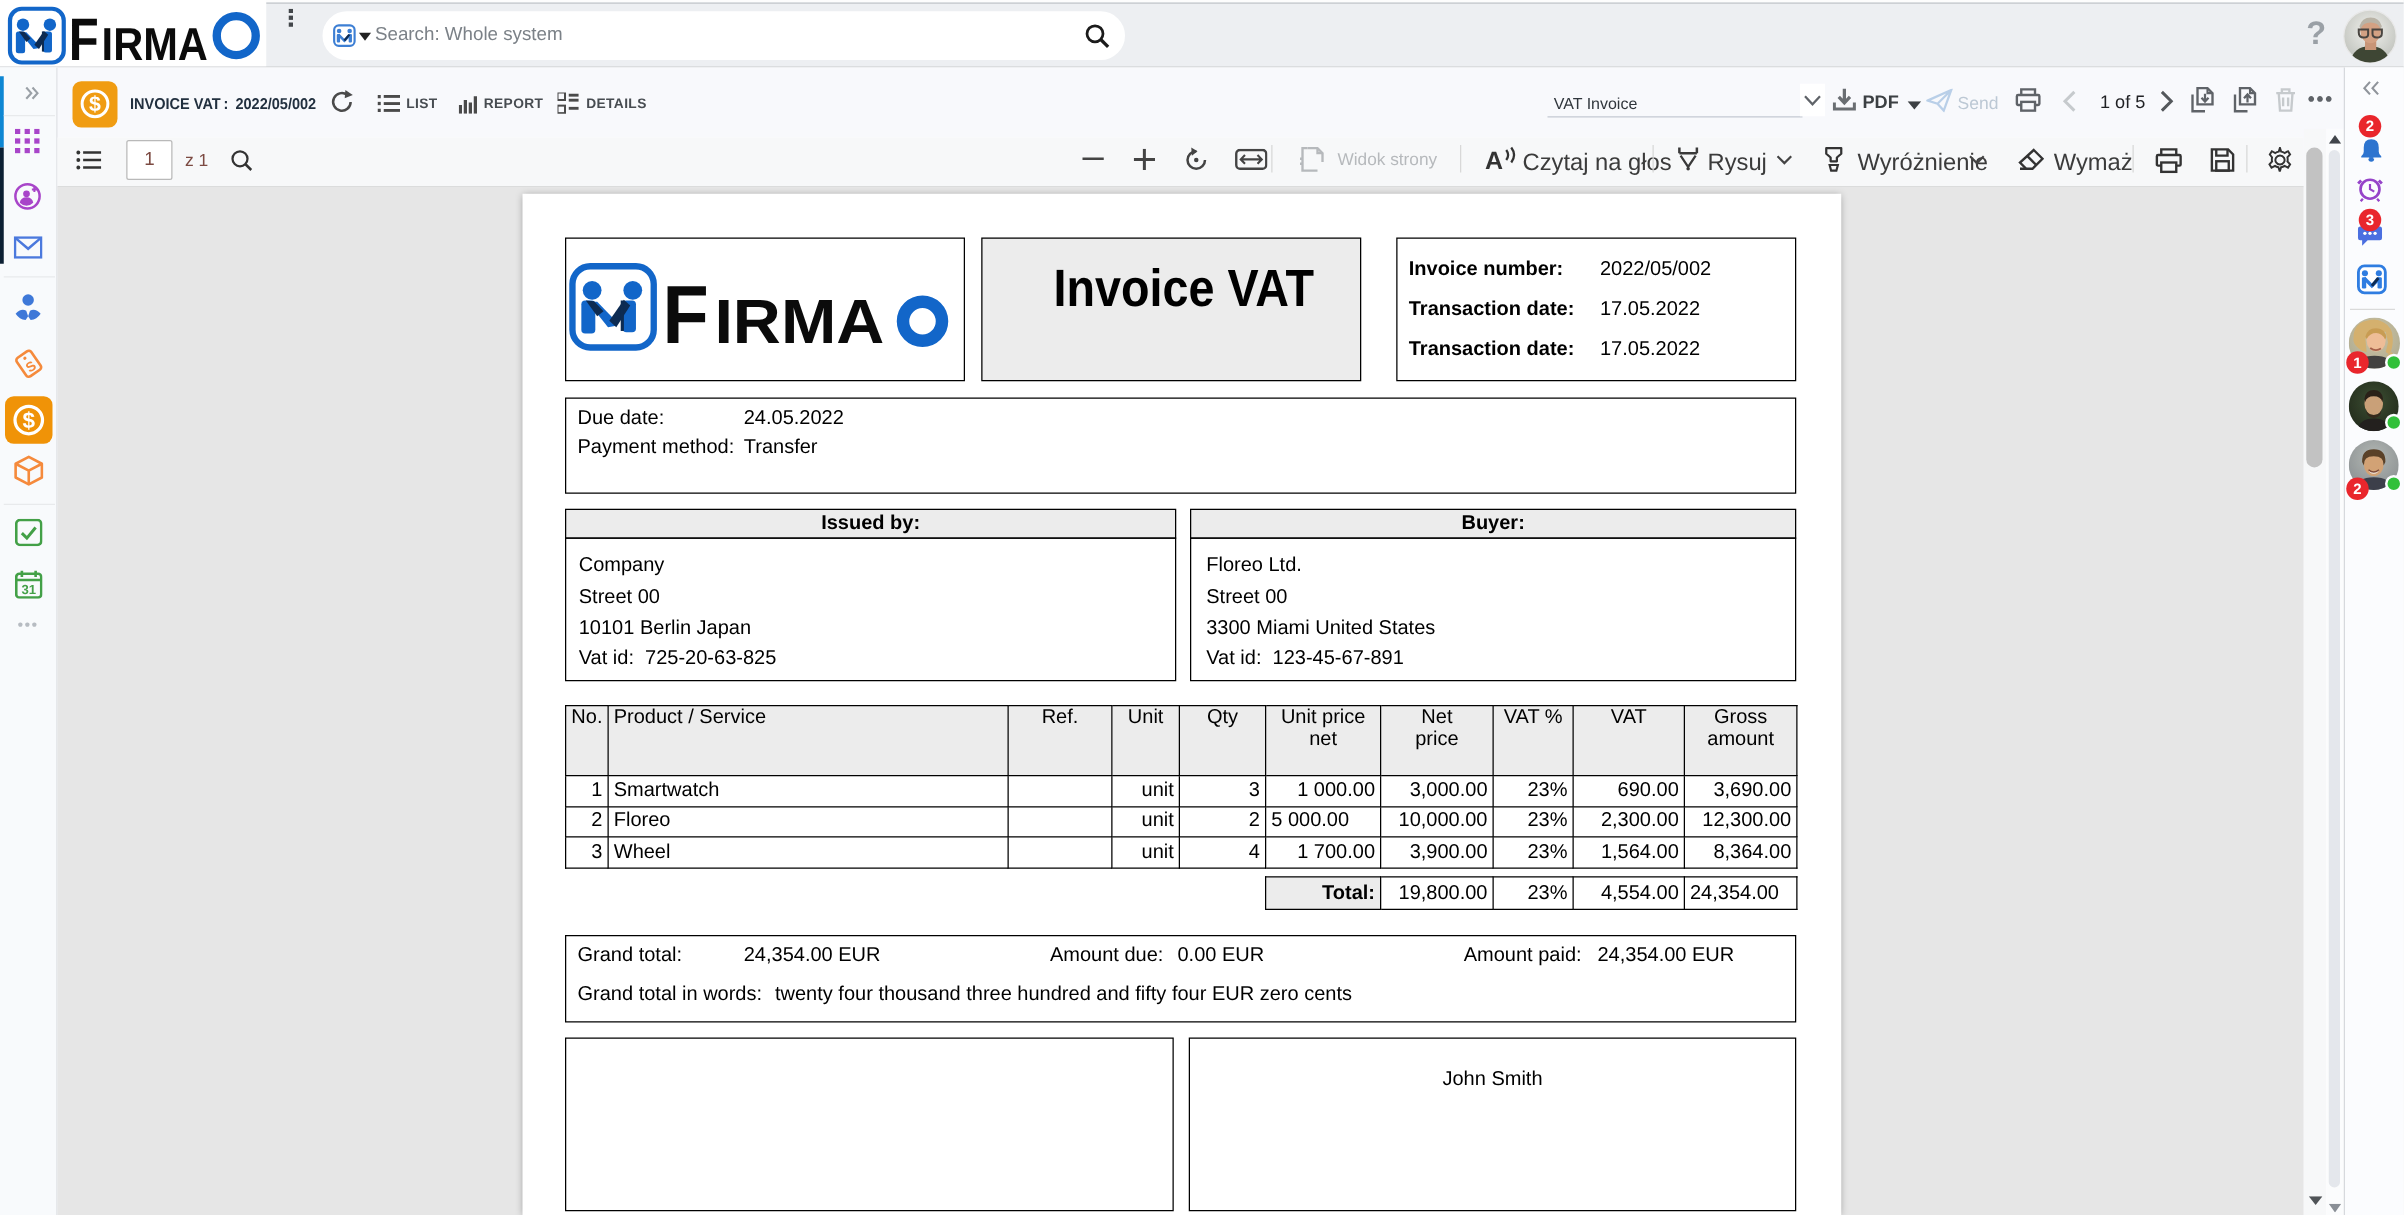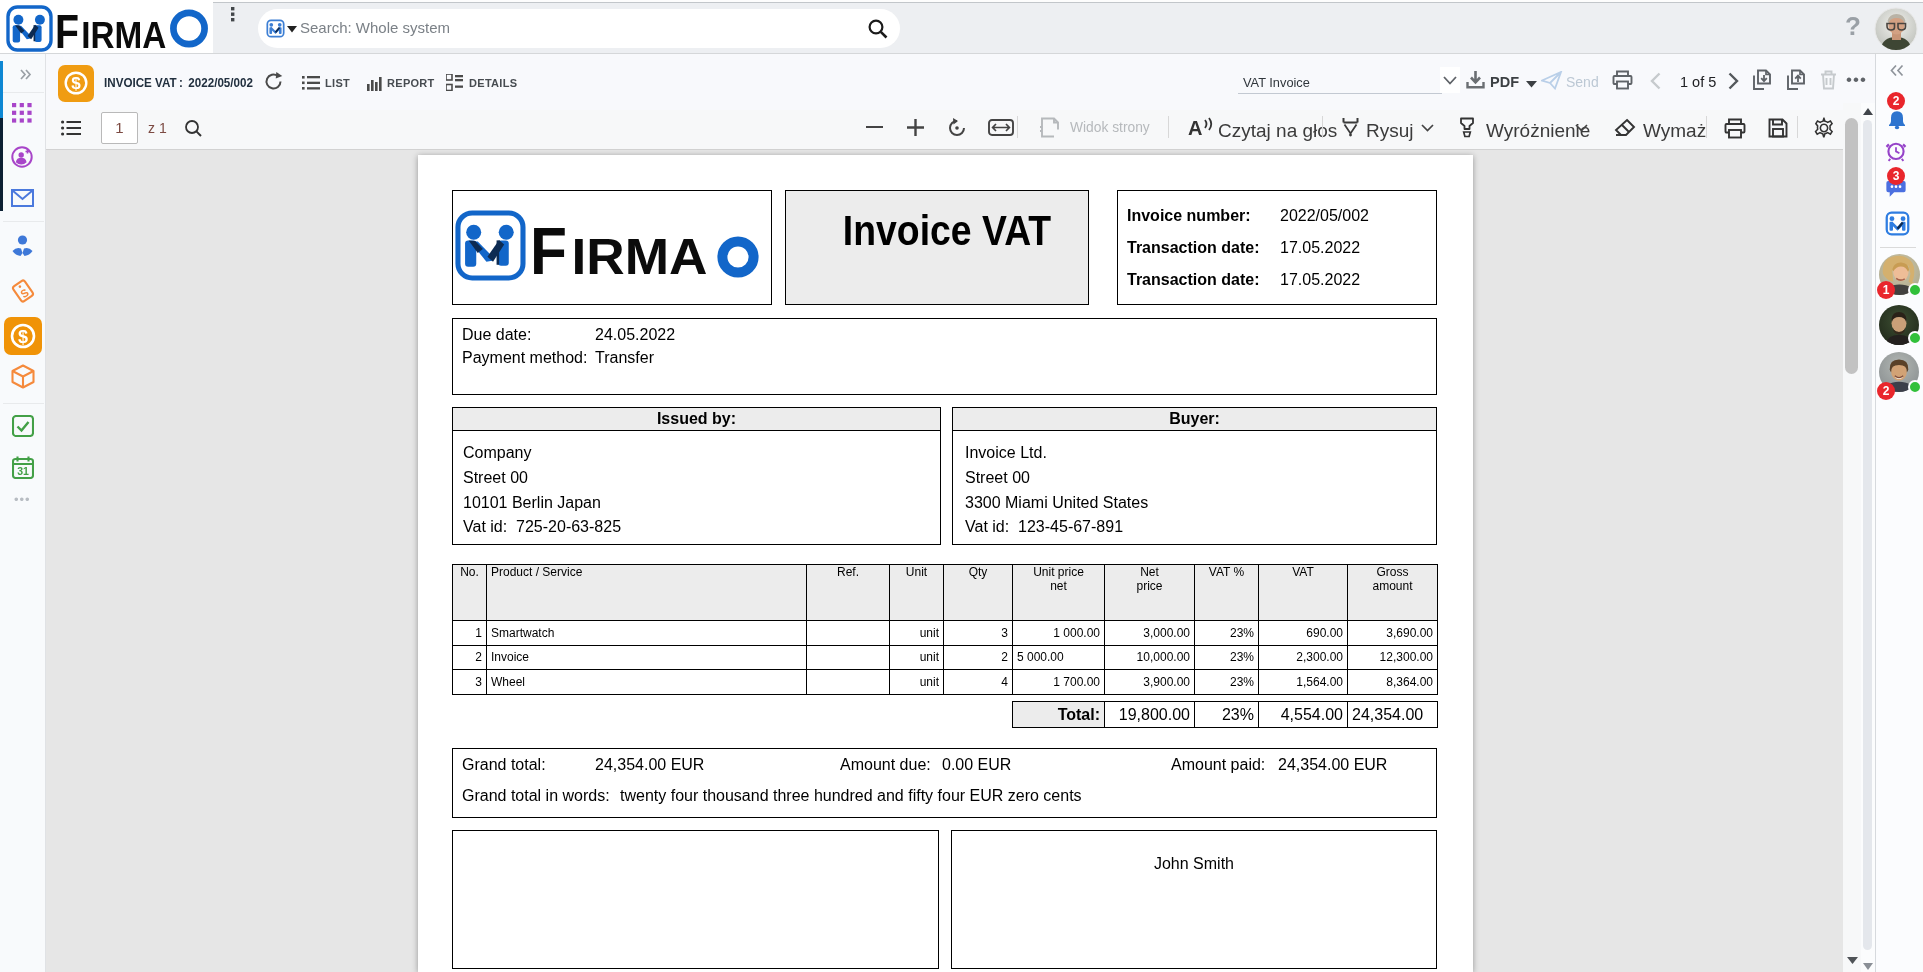--- a/index.html
+++ b/index.html
@@ -26,21 +26,21 @@
 .ptxtg{font-size:13.8px;color:#b6b9bc}
 .psep{position:absolute;top:9px;width:1px;height:22px;background:#d8d8d8}
 
 #pdfarea{left:46px;top:150px;width:1797px;height:822px;background:#e6e6e6}
 #page{left:418px;top:155px;width:1055px;height:817px;background:#fff;box-shadow:0 1px 6px rgba(0,0,0,.35)}
 .dbx{position:absolute;border:1.4px solid #000;box-sizing:border-box}
 .gbx{background:#ececec}
 .dt{position:absolute;font-size:16px;color:#000;white-space:nowrap}
 .db{font-weight:bold}
 #invtable{position:absolute;left:34px;top:409px;border-collapse:collapse;table-layout:fixed}
-#invtable td{border:1.4px solid #000;font-size:12px;padding:0 4px;overflow:hidden;white-space:nowrap}
+#invtable td{border:1.4px solid #000;font-size:16px;padding:0 4px;overflow:hidden;white-space:nowrap}
 #totaltable{position:absolute;left:594px;top:546px;border-collapse:collapse;table-layout:fixed}
 #totaltable td{border:1.4px solid #000;font-size:16px;padding:0 4px;white-space:nowrap}
 
 
 #rsb{left:1876px;top:54px;width:47px;height:918px;background:#fbfcfe}
 .badge{position:absolute;width:18px;height:18px;border-radius:50%;background:#e9262c;color:#fff;font-size:12px;font-weight:bold;text-align:center;line-height:18px}
 .gdot{position:absolute;width:14px;height:14px;border-radius:50%;background:#31c03a;border:2px solid #fbfcfe;box-sizing:border-box}
 </style>
 </head>
 <body>
@@ -489,21 +489,21 @@
  <div class="dt" style="left:44px;top:194px">Payment method:</div>
     <div class="dt" style="left:177px;top:194px">Transfer</div>
  <div class="dbx gbx" style="left:34px;top:252px;width:489px;height:24px;text-align:center"><span style="font-size:16px;font-weight:bold;line-height:22px">Issued by:</span></div>
  <div class="dbx" style="left:34px;top:275px;width:489px;height:115px"></div>
  <div class="dt" style="left:45px;top:289px">Company</div>
  <div class="dt" style="left:45px;top:314px">Street 00</div>
  <div class="dt" style="left:45px;top:339px">10101 Berlin Japan</div>
  <div class="dt" style="left:45px;top:363px">Vat id:&nbsp; 725-20-63-825</div>
  <div class="dbx gbx" style="left:534px;top:252px;width:485px;height:24px;text-align:center"><span style="font-size:16px;font-weight:bold;line-height:22px">Buyer:</span></div>
  <div class="dbx" style="left:534px;top:275px;width:485px;height:115px"></div>
- <div class="dt" style="left:547px;top:289px">Invoice Ltd.</div>
+ <div class="dt" style="left:547px;top:289px">Floreo Ltd.</div>
  <div class="dt" style="left:547px;top:314px">Street 00</div>
  <div class="dt" style="left:547px;top:339px">3300 Miami United States</div>
  <div class="dt" style="left:547px;top:363px">Vat id:&nbsp; 123-45-67-891</div>
  <table id="invtable">
   <colgroup>
         <col style="width:34px">
         <col style="width:320px">
         <col style="width:83px">
         <col style="width:54px">
         <col style="width:69px">
@@ -533,21 +533,21 @@
           <td style="text-align:right">unit</td>
           <td style="text-align:right">3</td>
           <td style="text-align:right">1 000.00</td>
           <td style="text-align:right">3,000.00</td>
           <td style="text-align:right">23%</td>
           <td style="text-align:right">690.00</td>
           <td style="text-align:right">3,690.00</td>
         </tr>
   <tr style="height:24.6px">
           <td style="text-align:right">2</td>
-          <td>Invoice</td>
+          <td>Floreo</td>
           <td></td>
           <td style="text-align:right">unit</td>
           <td style="text-align:right">2</td>
           <td style="text-align:left">5 000.00</td>
           <td style="text-align:right">10,000.00</td>
           <td style="text-align:right">23%</td>
           <td style="text-align:right">2,300.00</td>
           <td style="text-align:right">12,300.00</td>
         </tr>
   <tr style="height:24.6px">

